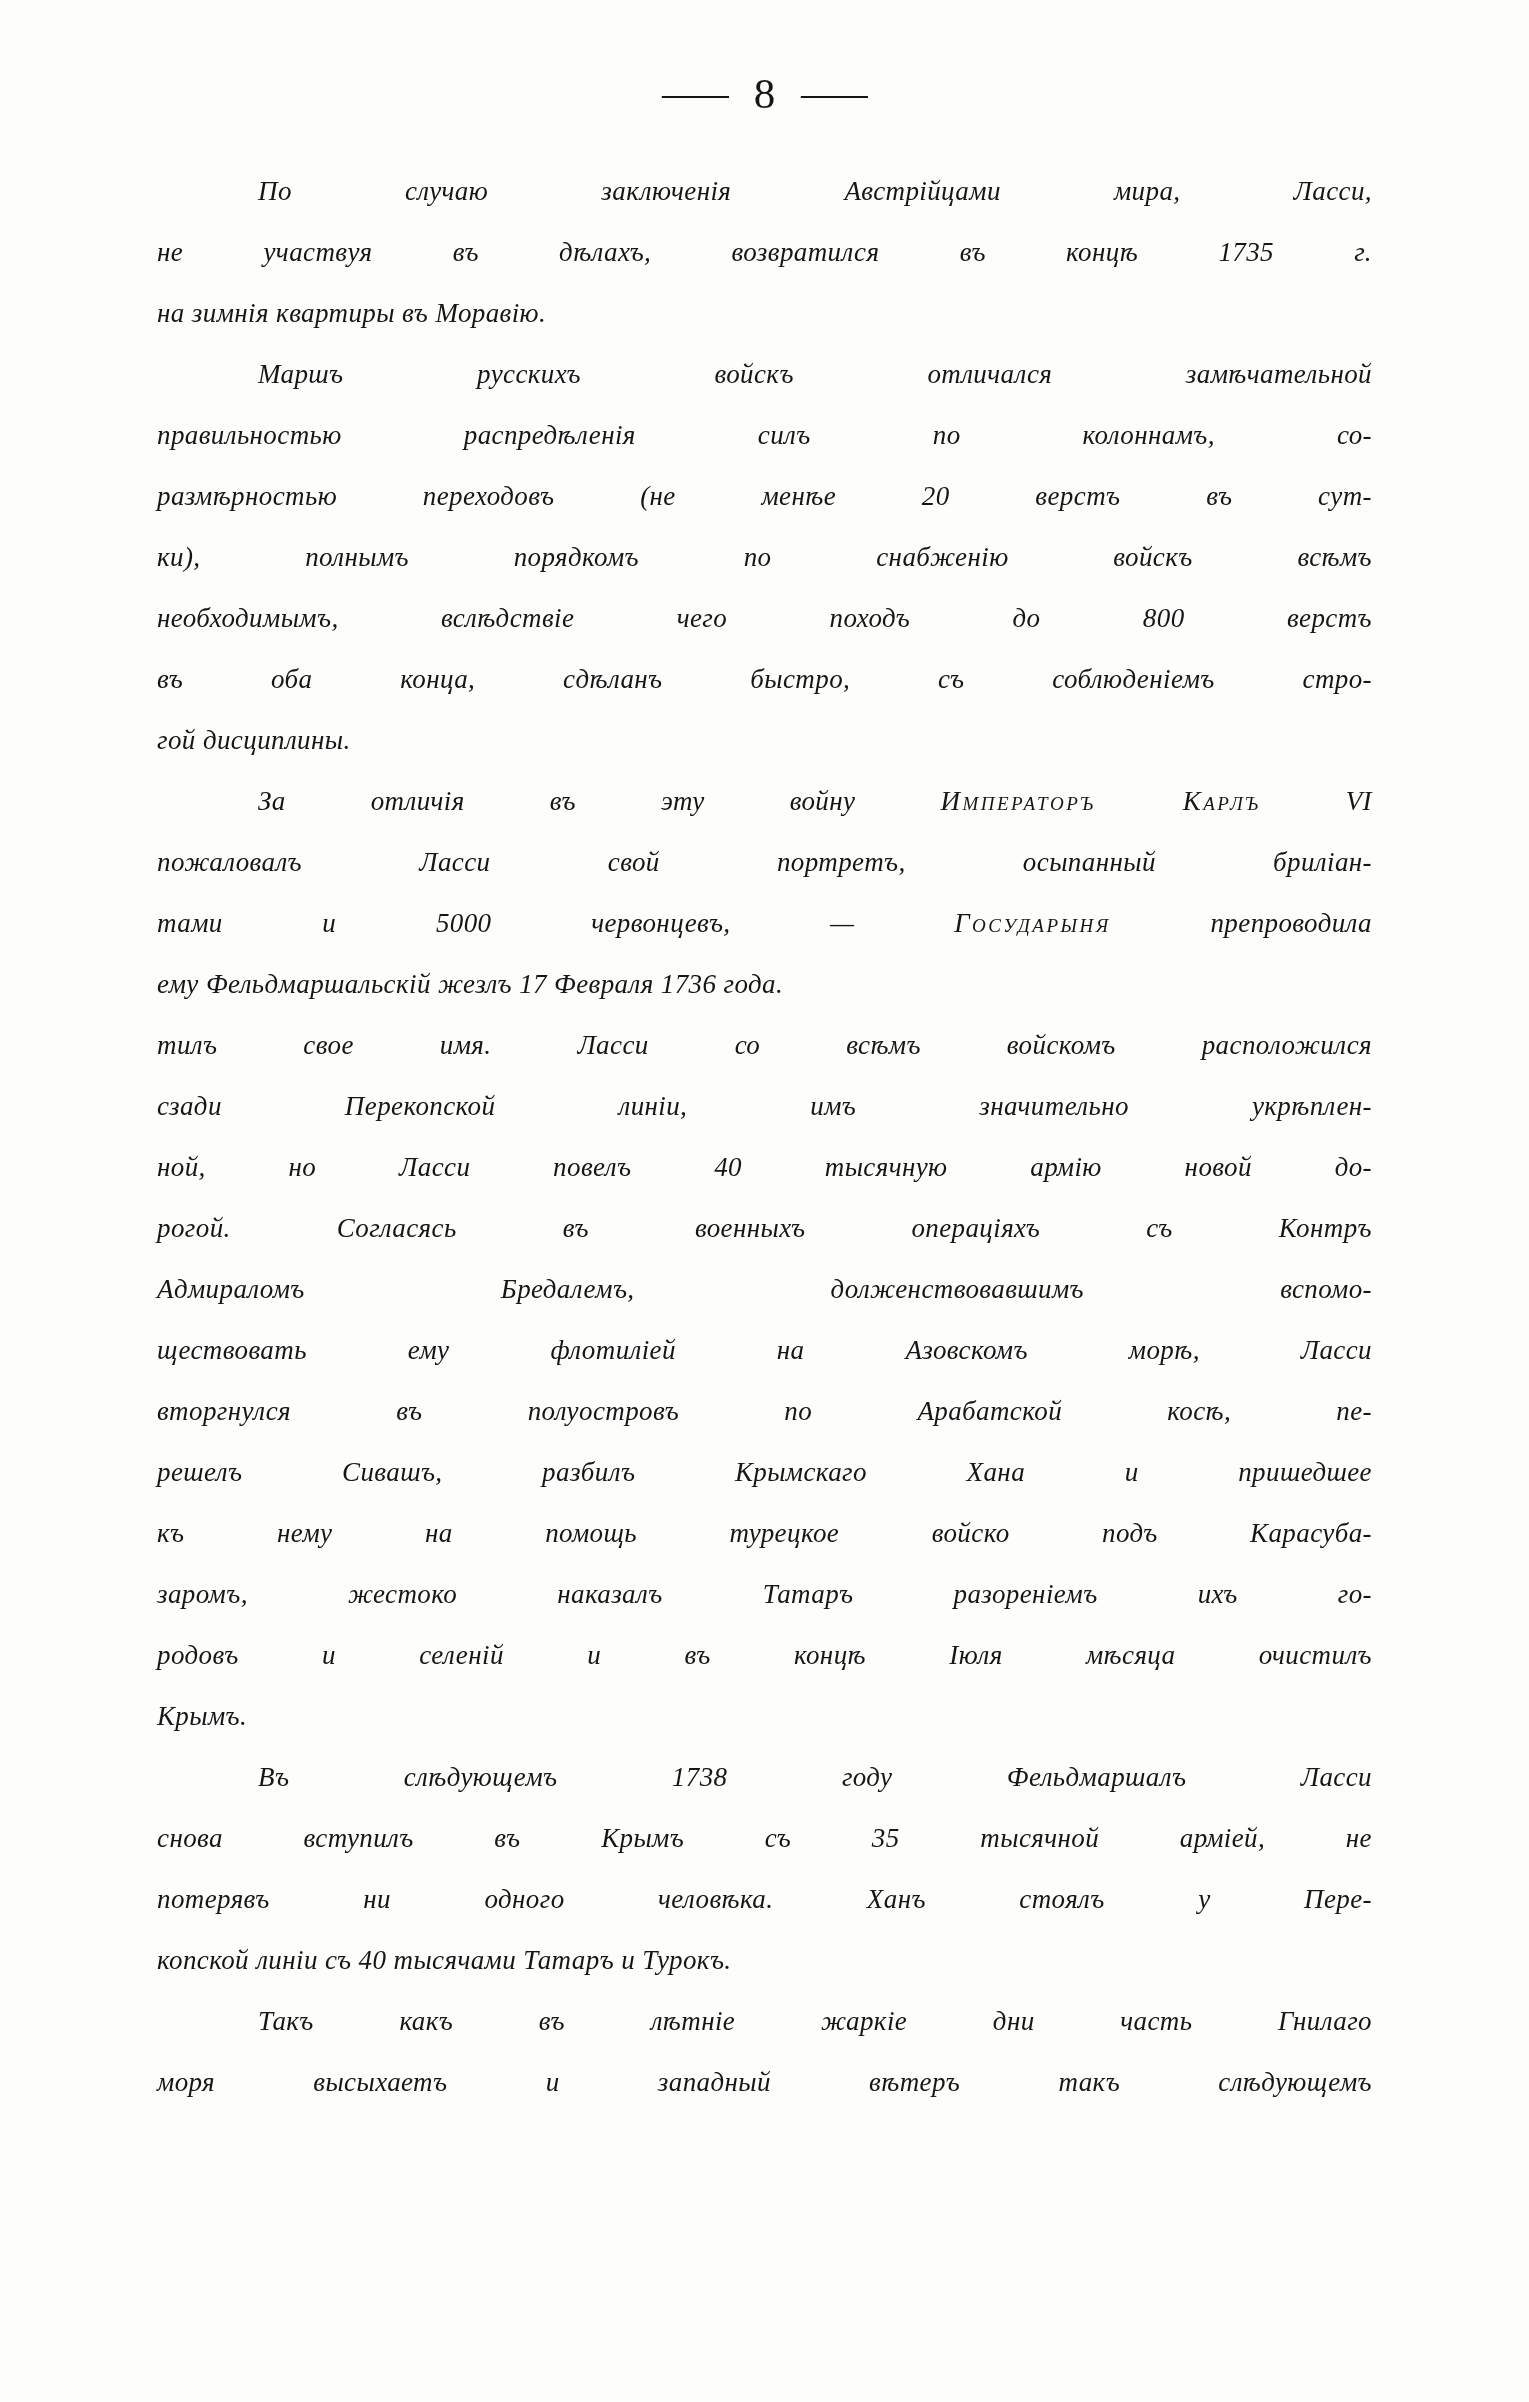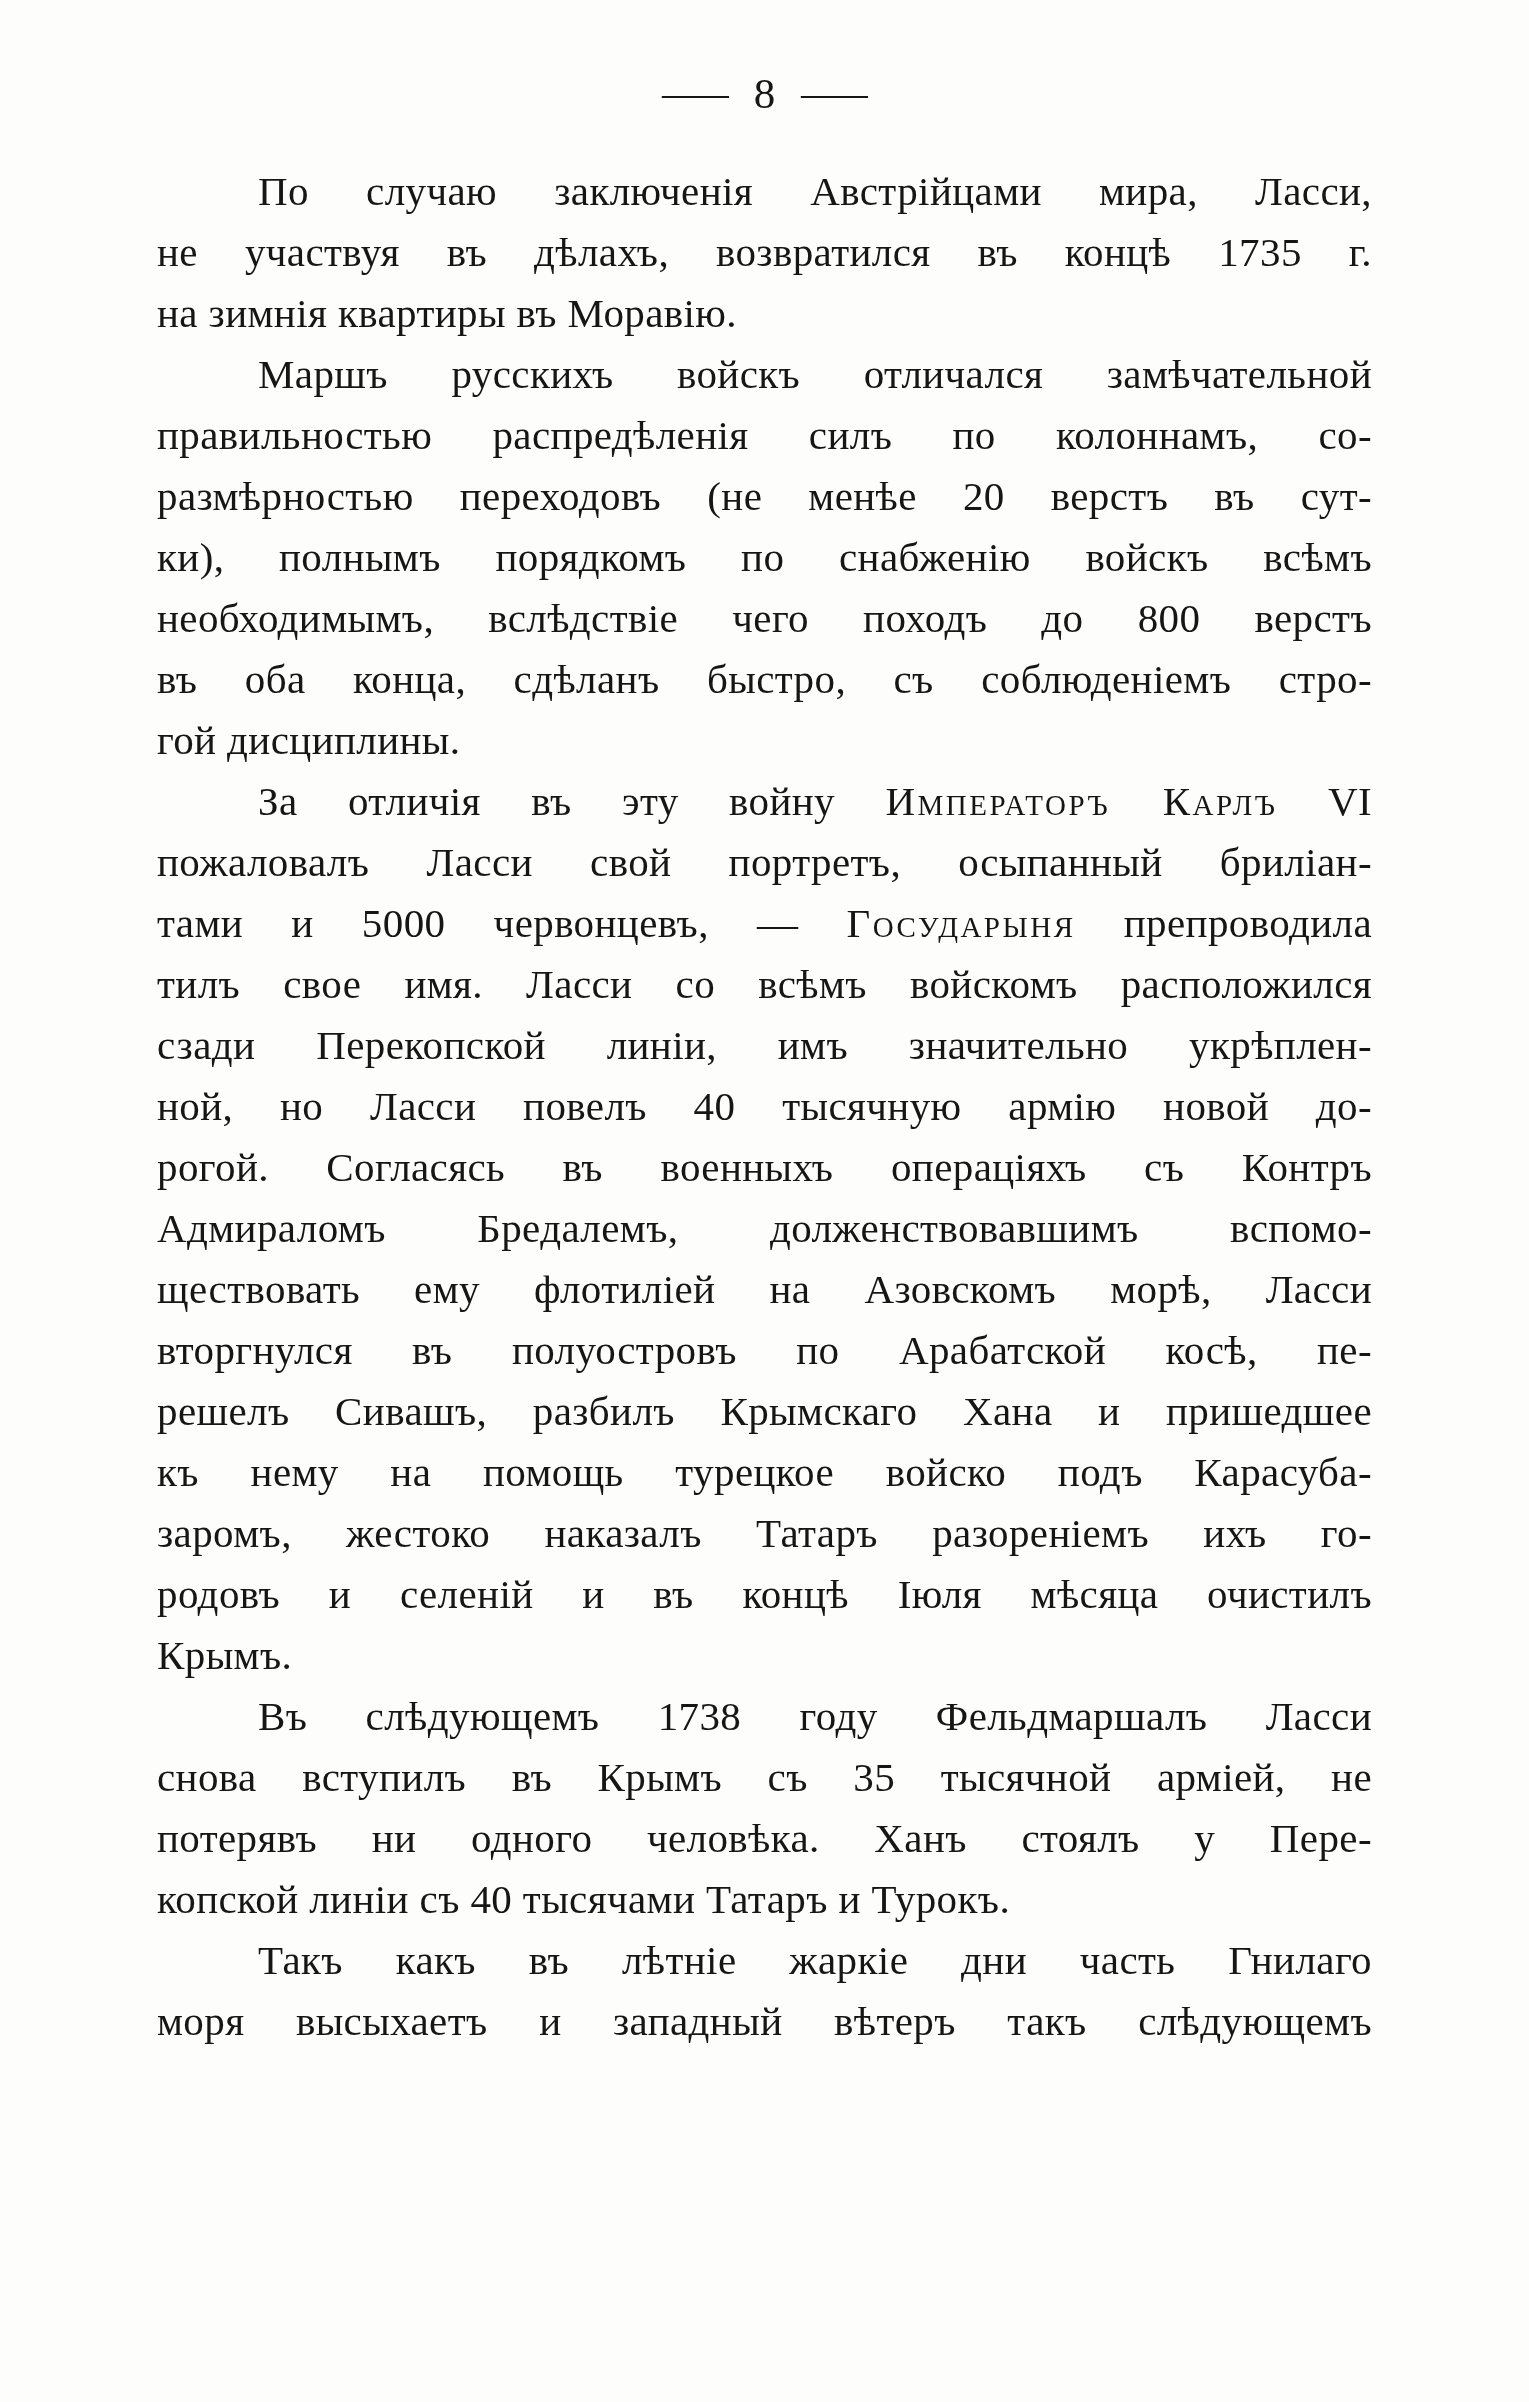--- a/index.html
+++ b/index.html
@@ -34,23 +34,24 @@
   .header-dash {
     display: inline-block;
     transform: scaleX(1.7);
     transform-origin: center;
     font-size: 39px;
     position: relative;
     top: -2px;
   }
   .text-block {
     padding-top: 43px;
-    font-size: 41px;
+    font-size: 27px;
     line-height: 61px;
     letter-spacing: 0.4px;
+    font-style: italic;
   }
   .paragraph { margin: 0; }
   .line {
     width: 100%;
     text-align: justify;
     text-align-last: justify;
     white-space: normal;
   }
   .line.indent { text-indent: 101px; }
   .line.final {
@@ -83,20 +84,21 @@
         <div class="line">размѣрностью переходовъ (не менѣе 20 верстъ въ сут-</div>
         <div class="line">ки), полнымъ порядкомъ по снабженію войскъ всѣмъ</div>
         <div class="line">необходимымъ, вслѣдствіе чего походъ до 800 верстъ</div>
         <div class="line">въ оба конца, сдѣланъ быстро, съ соблюденіемъ стро-</div>
         <div class="line final">гой дисциплины.</div>
       </div>
       <div class="paragraph">
         <div class="line indent"><span>За отличія въ эту войну </span><span class="smallcaps">Императоръ Карлъ</span><span> VI</span></div>
         <div class="line">пожаловалъ Ласси свой портретъ, осыпанный бриліан-</div>
         <div class="line"><span>тами и 5000 червонцевъ, — </span><span class="smallcaps">Государыня</span><span> препроводила</span></div>
+        <div class="line final">ему Фельдмаршальскій жезлъ 17 Февраля 1736 года.</div>
       </div>
       <div class="paragraph">
         <div class="line">тилъ свое имя. Ласси со всѣмъ войскомъ расположился</div>
         <div class="line">сзади Перекопской линіи, имъ значительно укрѣплен-</div>
         <div class="line">ной, но Ласси повелъ 40 тысячную армію новой до-</div>
         <div class="line">рогой. Согласясь въ военныхъ операціяхъ съ Контръ</div>
         <div class="line">Адмираломъ Бредалемъ, долженствовавшимъ вспомо-</div>
         <div class="line">ществовать ему флотиліей на Азовскомъ морѣ, Ласси</div>
         <div class="line">вторгнулся въ полуостровъ по Арабатской косѣ, пе-</div>
         <div class="line">решелъ Сивашъ, разбилъ Крымскаго Хана и пришедшее</div>

